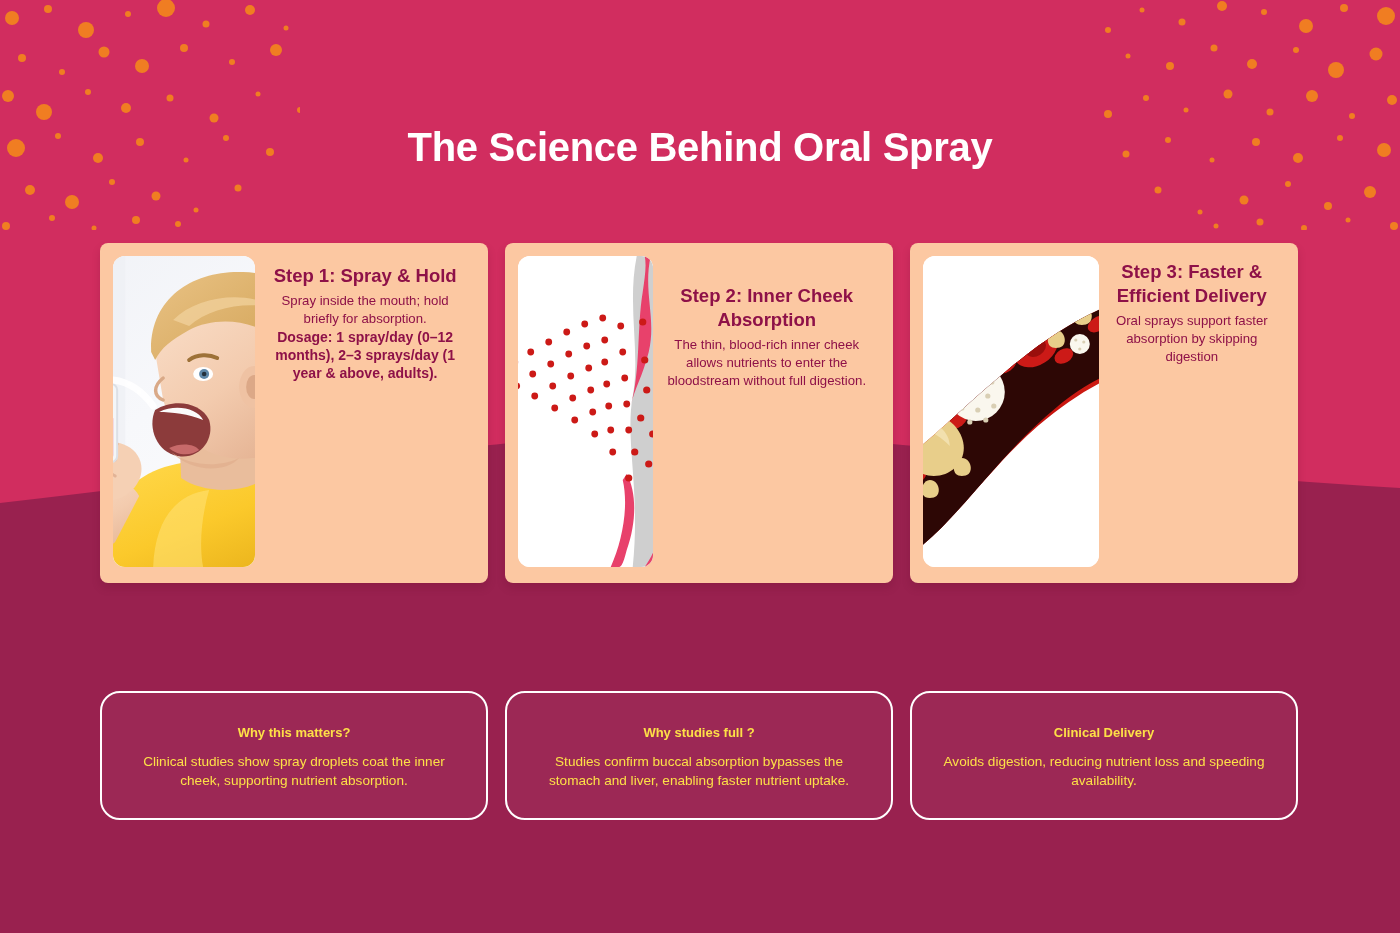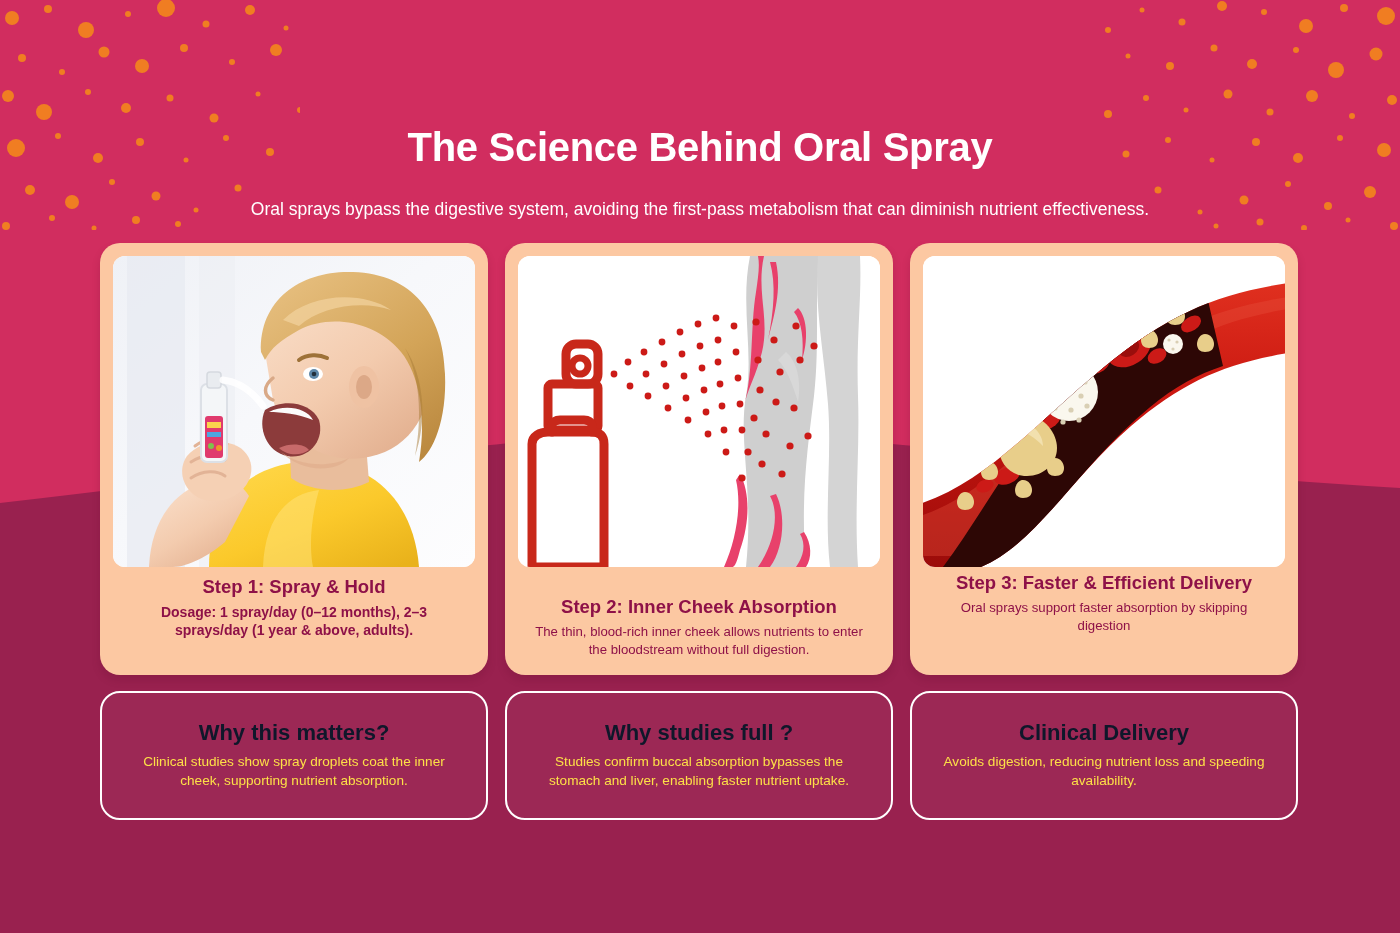--- a/index.html
+++ b/index.html
@@ -76,25 +76,24 @@
     top: 243px;
     left: 100px;
     width: 1200px;
     display: flex;
     gap: 17px;
   }
 
   .step-card {
     width: 388px;
     background: #FCC8A2;
-    border-radius: 20px;
+    border-radius: 8px;
     padding: 13px 13px 16px 13px;
     box-shadow: 0 5px 9px rgba(90, 10, 40, 0.18);
     display: flex;
-    flex-direction: column;
   }
 
   .step-media {
     width: 100%;
     height: 311px;
     background: #FFFFFF;
     border-radius: 12px;
     overflow: hidden;
     position: relative;
   }
@@ -150,22 +149,22 @@
     background: rgba(255, 255, 255, 0.035);
     display: flex;
     flex-direction: column;
     align-items: center;
     justify-content: center;
     padding: 8px 26px;
     text-align: center;
   }
 
   .note-title {
-    color: #0f172a;
-    font-size: 22px;
+    color: #fde047;
+    font-size: 13px;
     font-weight: 700;
     line-height: 24px;
     margin-bottom: 7px;
   }
 
   .note-desc {
     color: #fde047;
     font-size: 13.6px;
     font-weight: 400;
     line-height: 19px;
@@ -275,21 +274,20 @@
           <circle cx="204" cy="228" r="3"></circle>
         <circle cx="160" cy="222" r="3.5"></circle>
           <circle cx="116" cy="226" r="2.5"></circle>
       </g>
     </svg>
   </div>
 
   <div id="content">
 
     <h1 id="page-title">The Science Behind Oral Spray</h1>
-    <p id="page-subtitle">Oral sprays bypass the digestive system, avoiding the first-pass metabolism that can diminish nutrient effectiveness.</p>
 
     <div id="steps-row">
 
       <div class="step-card" id="step-card-1">
         <div class="step-media">
           <svg viewBox="0 0 362 311" preserveAspectRatio="xMidYMid slice" aria-hidden="true">
             <defs>
               <linearGradient id="bgRoom" x1="0" y1="0" x2="1" y2="1">
                 <stop offset="0%" stop-color="#EFF1F6"></stop>
                 <stop offset="45%" stop-color="#F7F8FB"></stop>
@@ -358,20 +356,21 @@
             <rect x="94" y="116" width="14" height="16" rx="3" fill="#E9ECF0" stroke="#D5D9DF" stroke-width="1.5"></rect>
 
             <path d="M110 124 C126 126 140 136 150 150" stroke="#FFFFFF" stroke-width="7" fill="none" opacity="0.85" stroke-linecap="round"></path>
             <circle cx="126" cy="128" r="2" fill="#FFFFFF" opacity="0.9"></circle>
             <circle cx="136" cy="136" r="2.4" fill="#FFFFFF" opacity="0.9"></circle>
             <circle cx="145" cy="145" r="2" fill="#FFFFFF" opacity="0.9"></circle>
           </svg>
         </div>
         <div class="step-text">
           <div class="step-title">Step 1: Spray &amp; Hold</div>
+          <div class="step-desc">Spray inside the mouth; hold briefly for absorption.</div>
           <div class="step-dosage">Dosage: 1 spray/day (0–12 months), 2–3 sprays/day (1 year &amp; above, adults).</div>
         </div>
       </div>
 
       <div class="step-card" id="step-card-2">
         <div class="step-media">
           <svg viewBox="0 0 362 311" preserveAspectRatio="xMidYMid slice" aria-hidden="true">
             <rect width="362" height="311" fill="#FFFFFF"></rect>
 
             <path d="M232 0 C222 50 236 96 228 140 C220 186 236 232 228 311 L288 311 C282 240 290 190 296 140 C302 86 296 42 302 0 Z" fill="#CFCFCF"></path>

